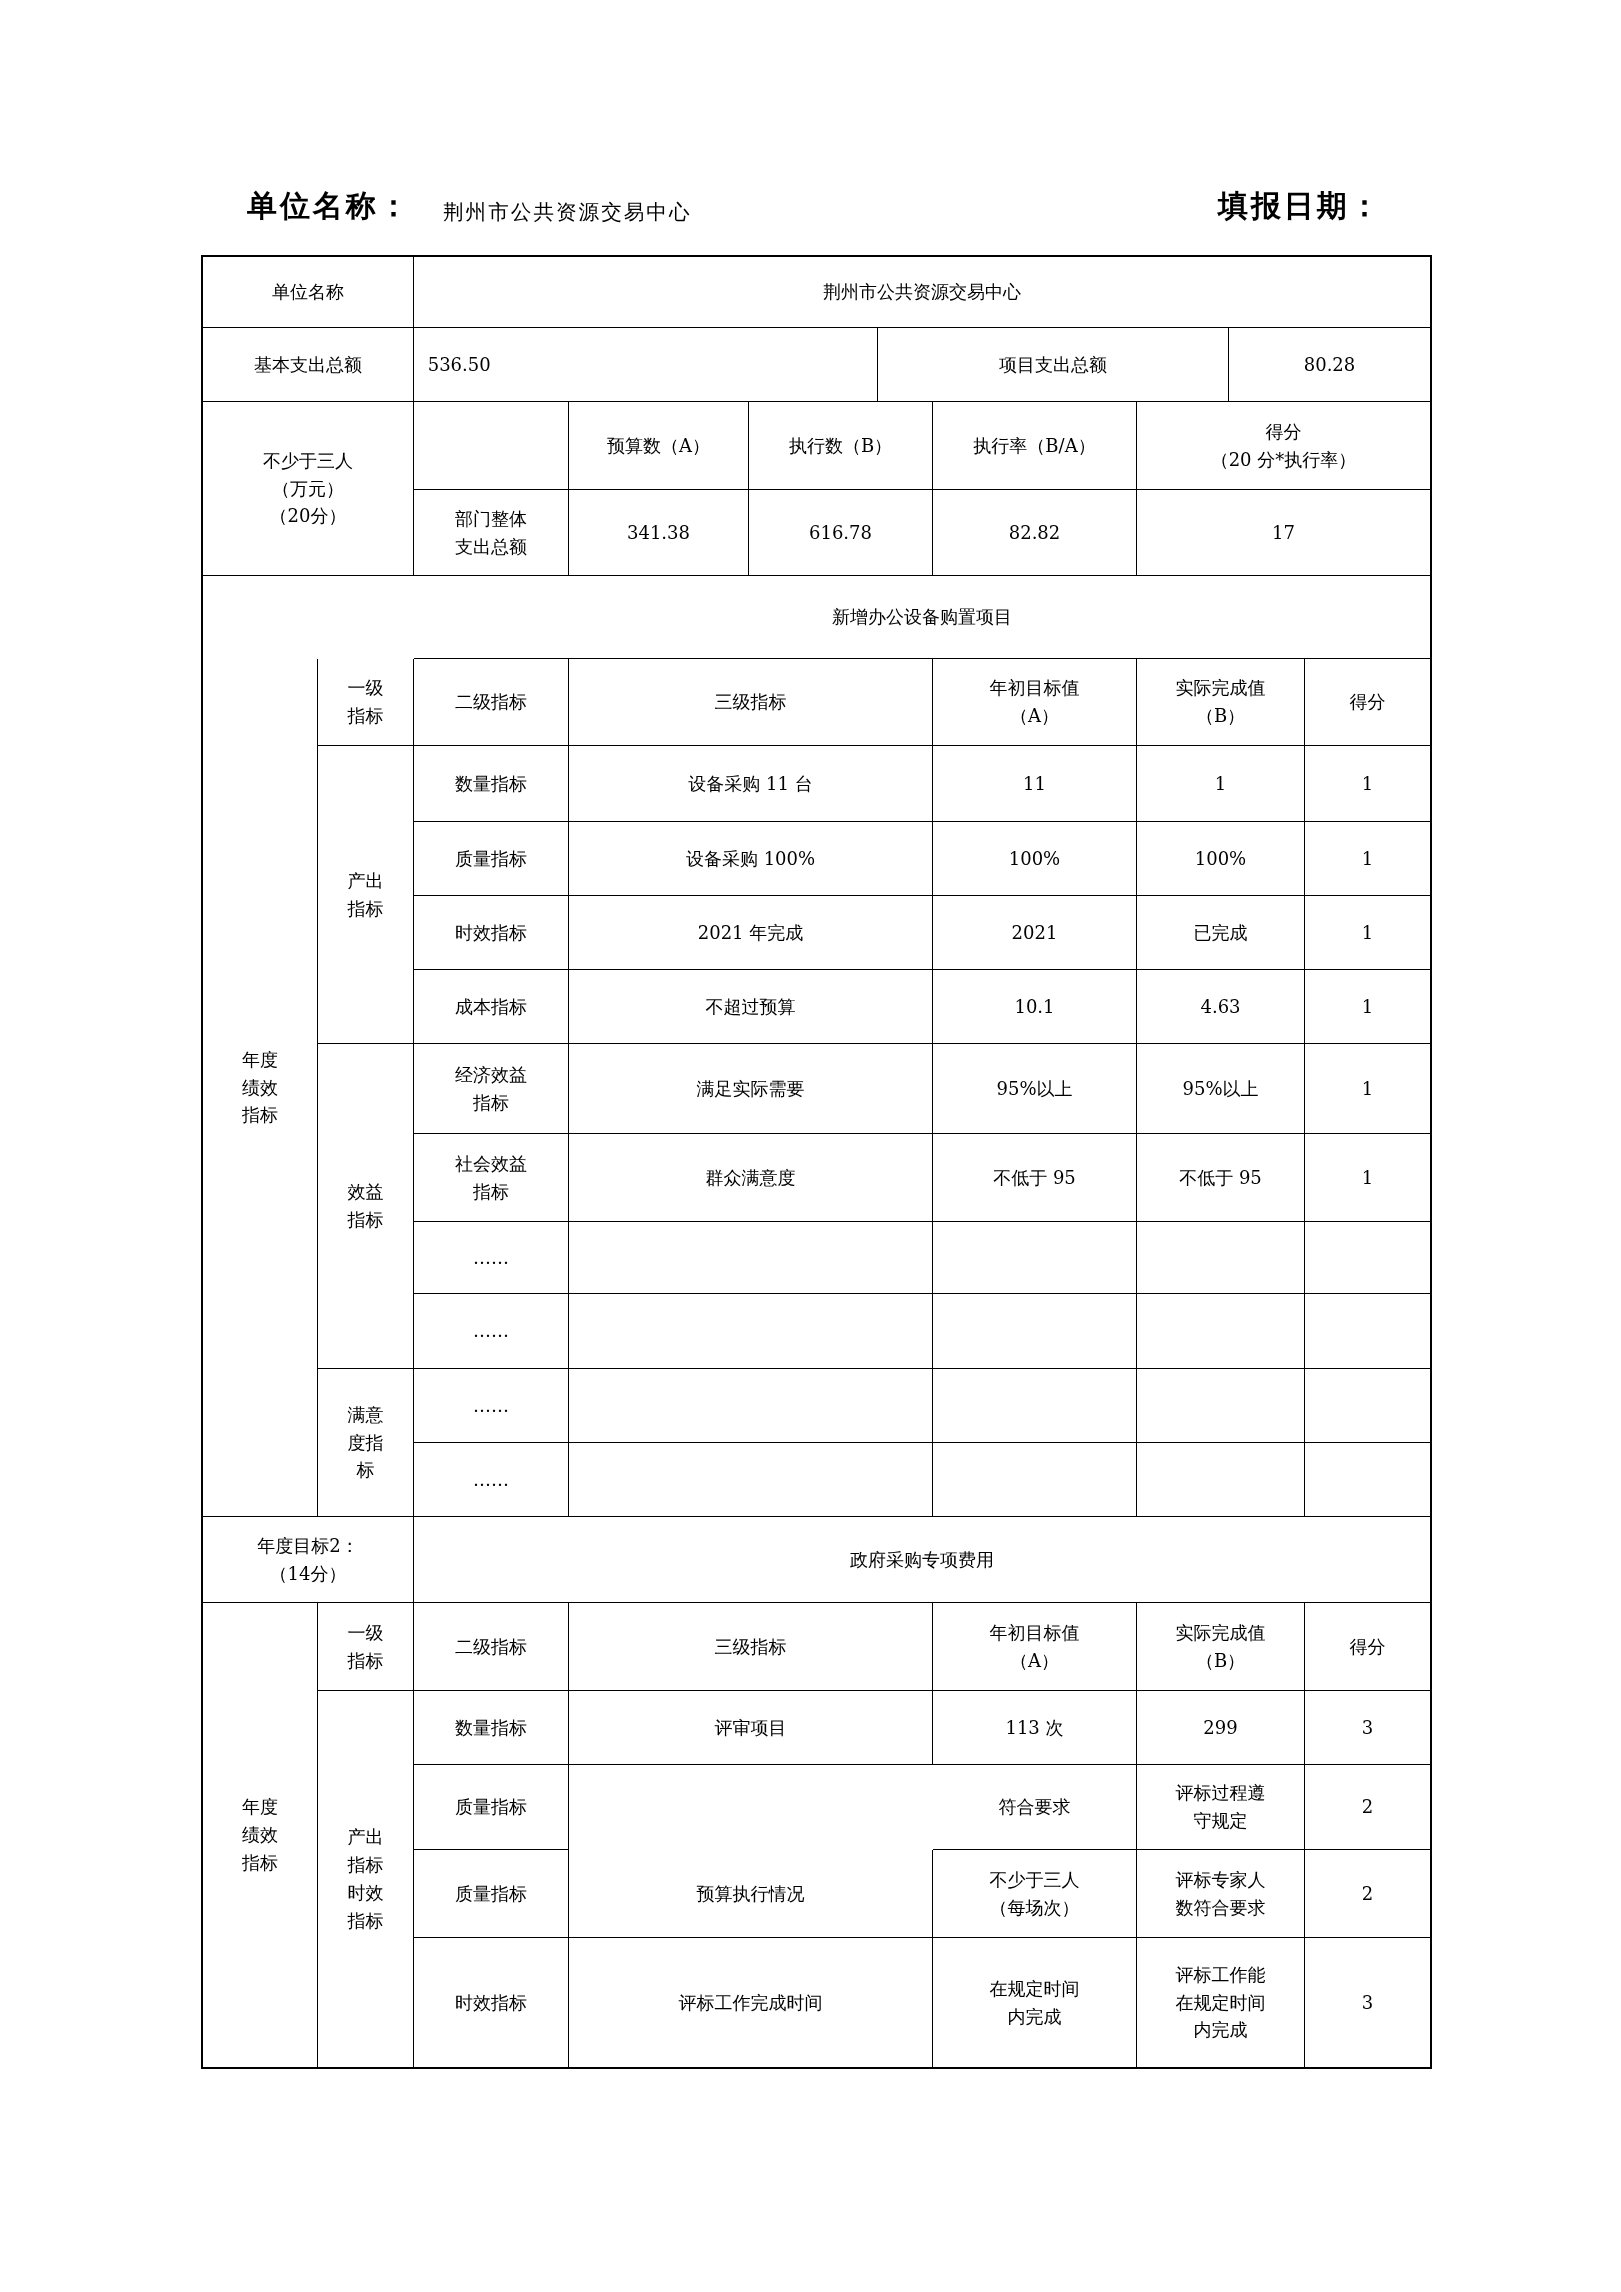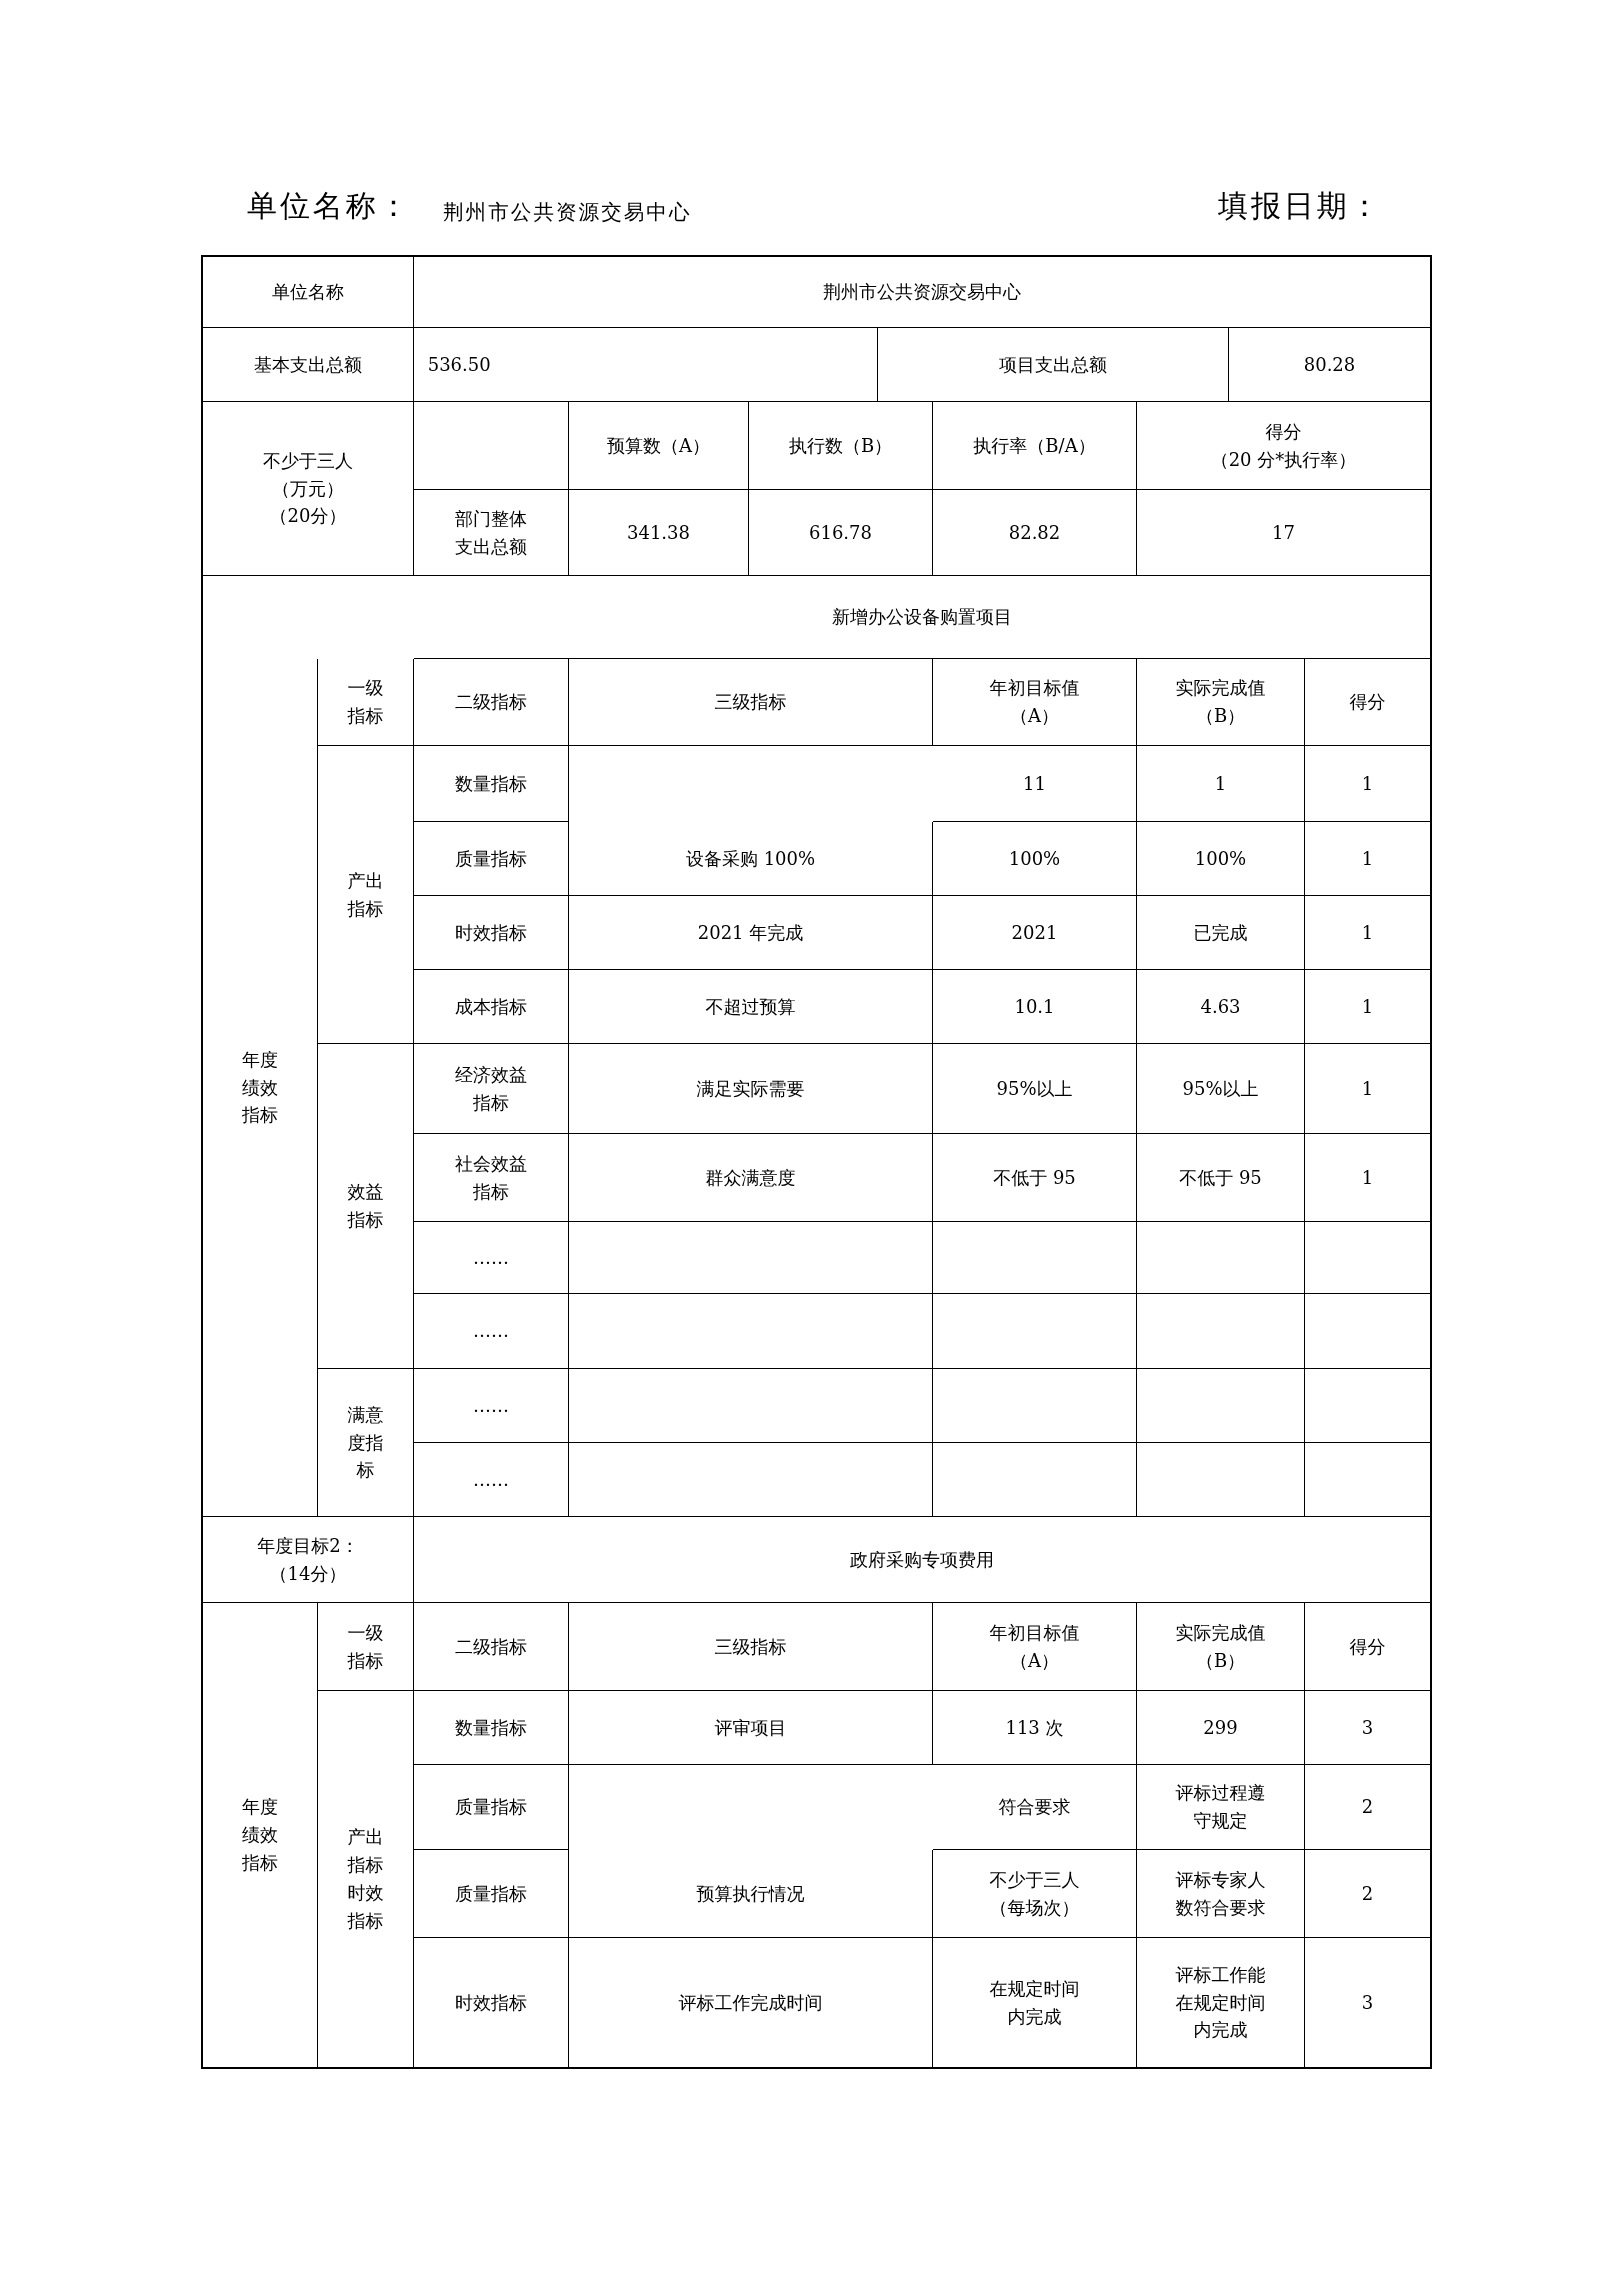--- a/index.html
+++ b/index.html
@@ -1,21 +1,21 @@
 <!DOCTYPE html>
 <html><head>
 <meta charset="utf-8">
 <style>
   html,body { margin:0; padding:0; }
   body {
     width:1621px; height:2293px; position:relative;
     background:#ffffff; color:#000;
     font-family:"DejaVu Serif","Liberation Serif",serif;
   }
-  .hdr-label { position:absolute; font-size:30px; font-weight:normal; letter-spacing:2.9px; }
+  .hdr-label { position:absolute; font-size:30px; font-weight:bold; letter-spacing:2.9px; }
   .hdr-value { position:absolute; font-size:20.6px; letter-spacing:2px; }
   #unit-label  { left:247px; top:186px; }
   #unit-value  { left:443px; top:198px; }
   #date-label  { left:1218px; top:186px; }
 
   .tbl {
     position:absolute; left:201px; top:255px;
     display:grid;
     grid-template-columns:115px 96px 155px 180px 129px 55px 204px 92px 76px 125px;
     grid-template-rows:71px 74px 88px 86px 83px 87px 76px 74px 74px 74px 90px 88px 72px 75px 74px 74px 86px 88px 74px 85px 88px 129px;
@@ -76,20 +76,21 @@
   <div class="c" style="grid-area:6/4/7/7">三级指标</div>
   <div class="c" style="grid-area:6/7/7/8">年初目标值
 （A）</div>
   <div class="c" style="grid-area:6/8/7/10">实际完成值
 （B）</div>
   <div class="c er" style="grid-area:6/10/7/11">得分</div>
 
   <div class="c" style="grid-area:7/2/11/3">产出
 指标</div>
   <div class="c" style="grid-area:7/3/8/4">数量指标</div>
+  <div class="c" style="grid-area:7/4/8/7">设备采购 11 台</div>
   <div class="c" style="grid-area:7/7/8/8">11</div>
   <div class="c" style="grid-area:7/8/8/10">1</div>
   <div class="c er" style="grid-area:7/10/8/11">1</div>
 
   <div class="c" style="grid-area:8/3/9/4">质量指标</div>
   <div class="c" style="grid-area:8/4/9/7">设备采购 100%</div>
   <div class="c" style="grid-area:8/7/9/8">100%</div>
   <div class="c" style="grid-area:8/8/9/10">100%</div>
   <div class="c er" style="grid-area:8/10/9/11">1</div>
 

